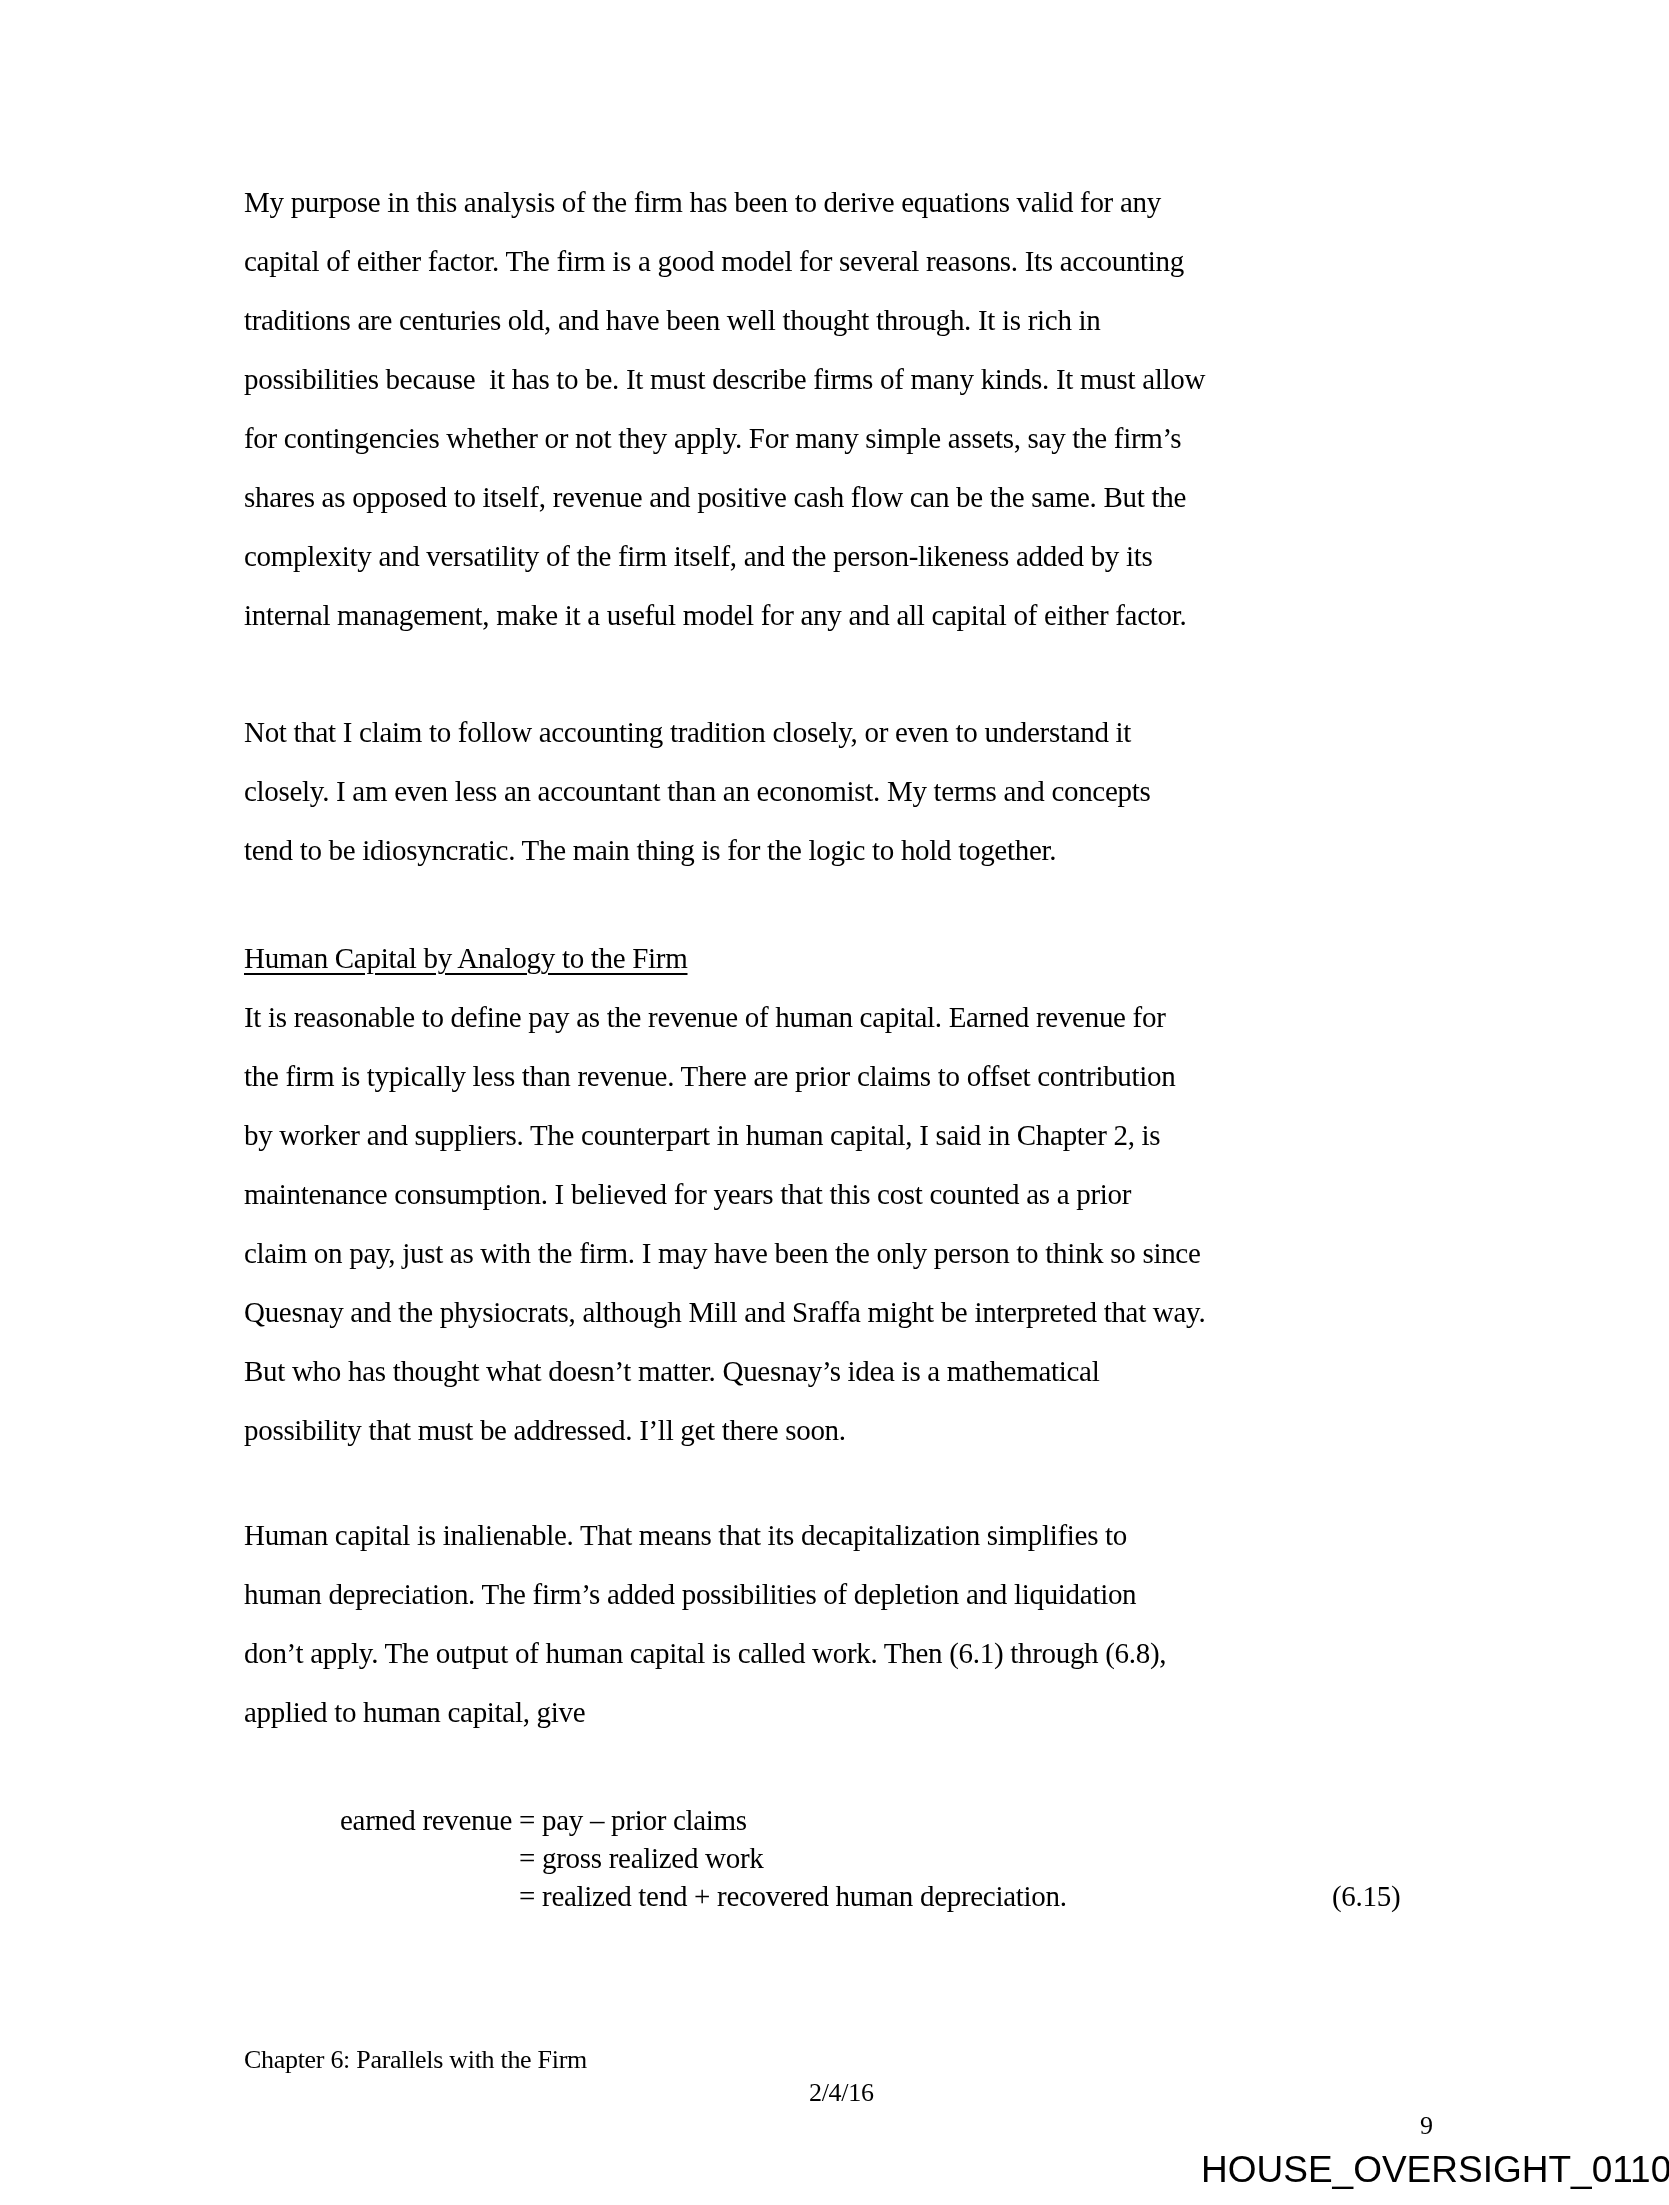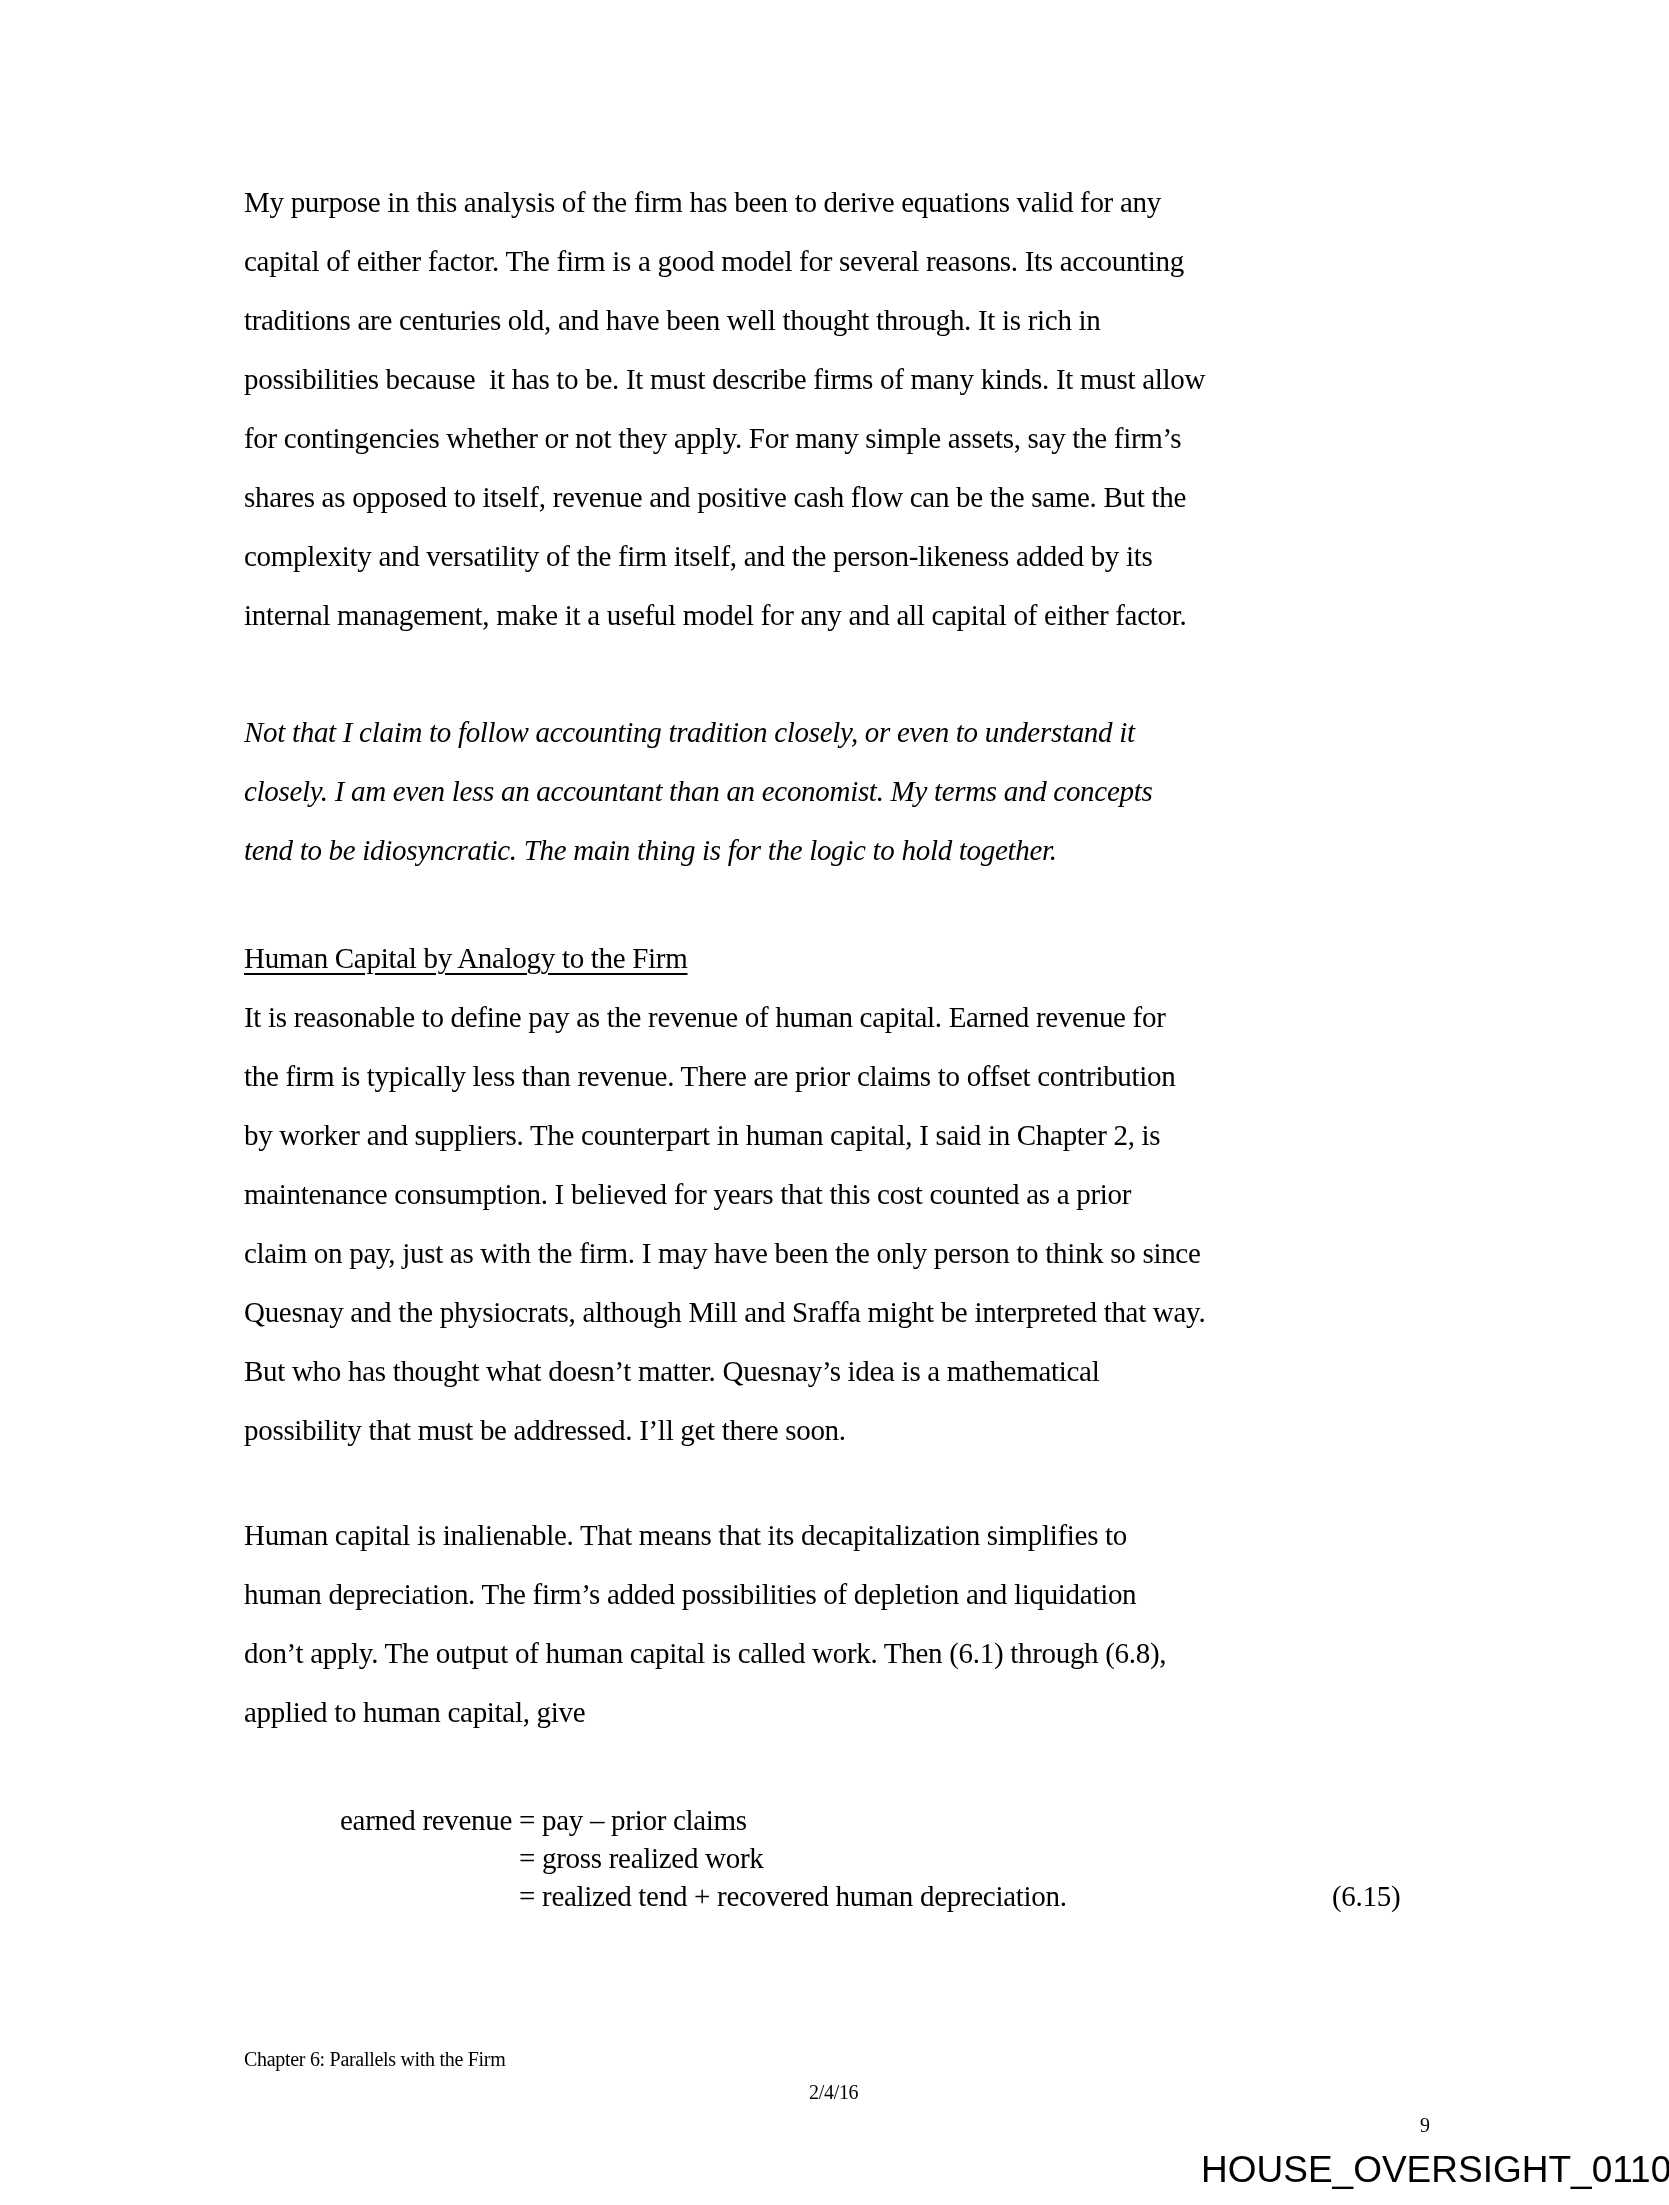--- a/index.html
+++ b/index.html
@@ -19,21 +19,21 @@
   .body-text {
     position: absolute;
     left: 244px;
     font-size: 29px;
     line-height: 59px;
     letter-spacing: -0.3px;
     white-space: pre;
     color: #000000;
   }
   #para1 { top: 173px; }
-  #para2 { top: 703px; font-style: italic; }
+  #para2 { top: 703px; }
   #section-heading {
     top: 929px;
     font-weight: normal;
     text-decoration: underline;
     text-decoration-thickness: 2px;
     text-underline-offset: 4.6px;
   }
   #para3 { top: 988px; }
   #para4 { top: 1506px; }
 
@@ -52,21 +52,21 @@
     position: absolute;
     left: 992px;
     top: 76px;
   }
 
   .footer {
     position: absolute;
     top: 2010px;
     left: 0;
     width: 100%;
-    font-size: 20px;
+    font-size: 26px;
     line-height: 33px;
     letter-spacing: -0.3px;
     white-space: pre;
   }
   .footer .f-left   { position: absolute; left: 244px;  }
   .footer .f-center { position: absolute; left: 797px; margin-left: 12px; }
   .footer .f-right  { position: absolute; left: 1420px; }
 
   .watermark {
     position: absolute;

